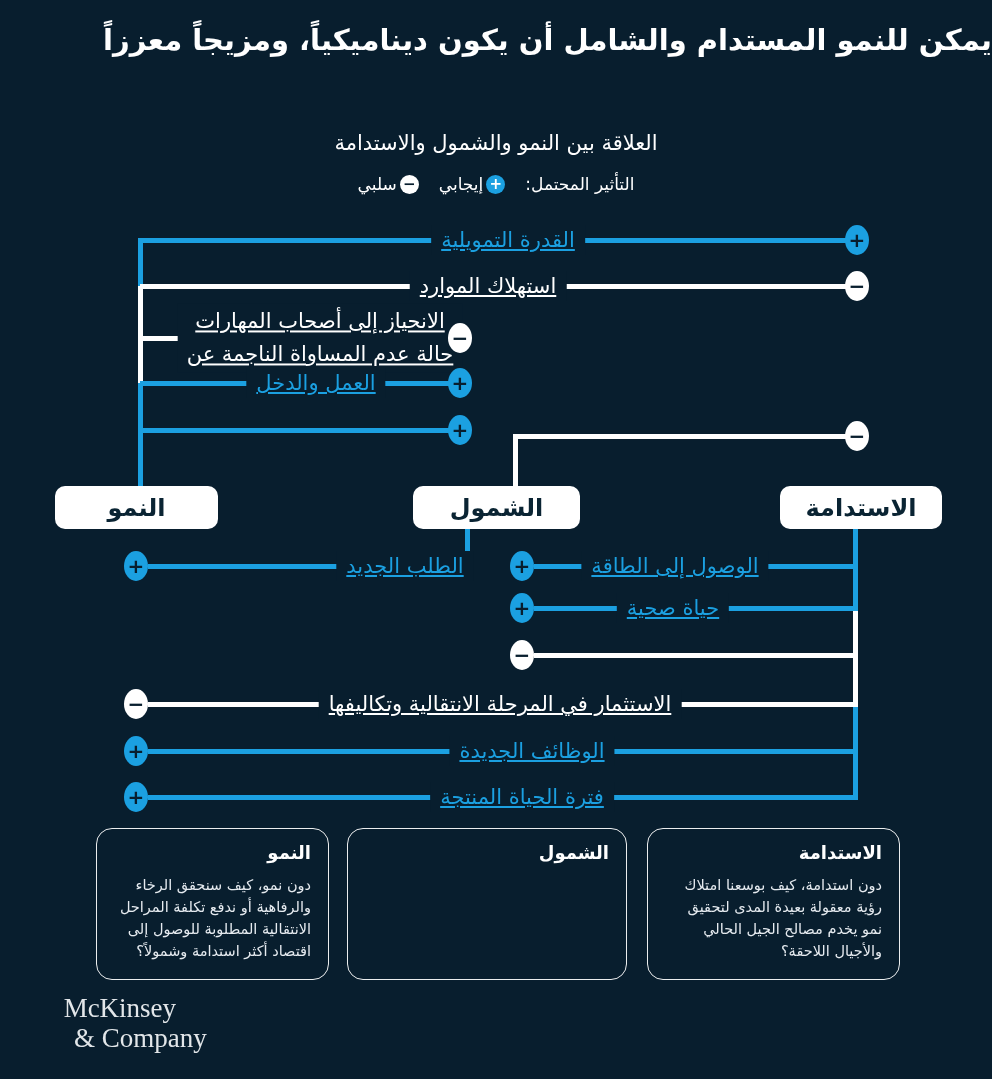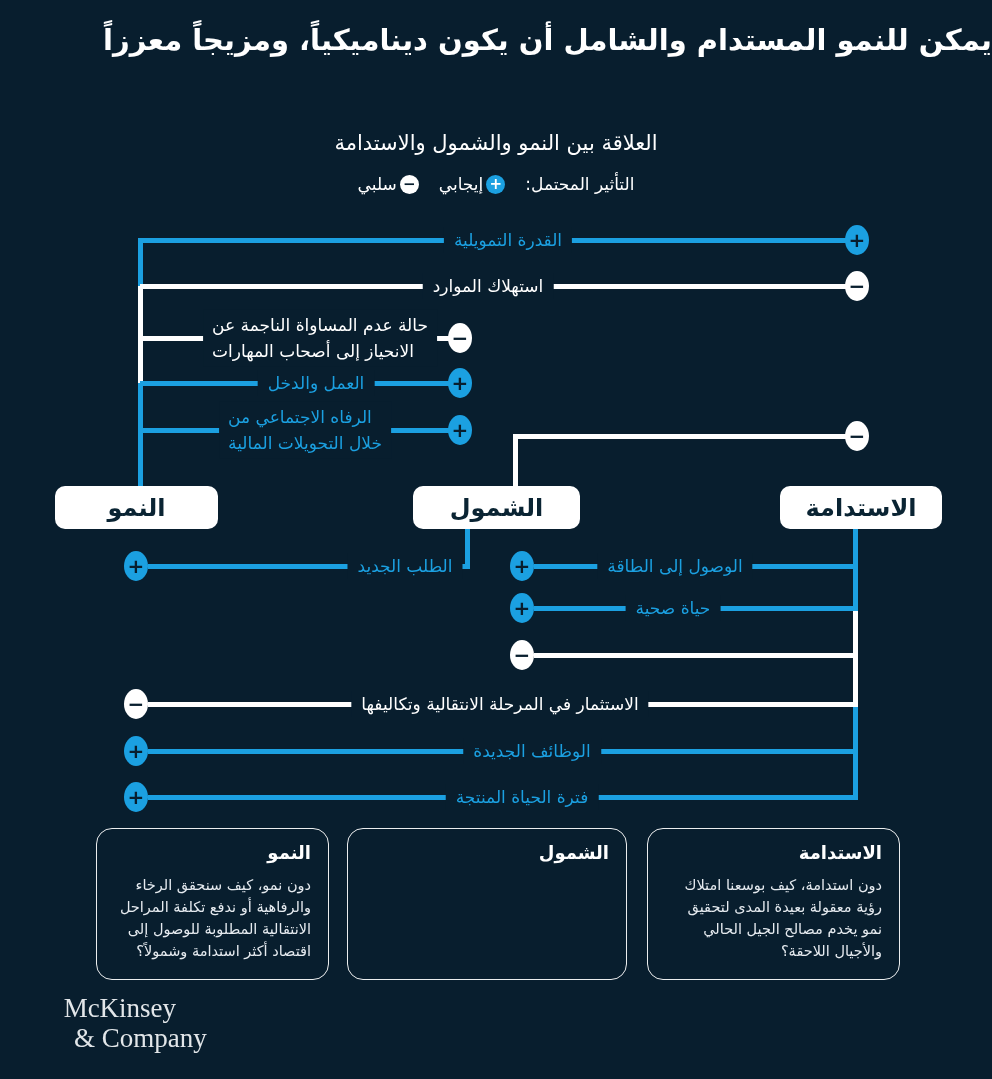--- a/index.html
+++ b/index.html
@@ -41,21 +41,21 @@
   .white-line{background:var(--white);}
   .badge{
     position:absolute;width:24px;height:30px;border-radius:50%;
     display:flex;align-items:center;justify-content:center;
   }
   .badge.blue{background:var(--blue);}
   .badge.white{background:#fff;}
   .badge .sign{font-weight:bold;font-size:20px;line-height:1;color:var(--bg);}
   .line-label{
     position:absolute;transform:translate(-50%,-50%);background:var(--bg);
-    padding:3px 10px;font-size:17px;white-space:nowrap;direction:rtl;text-align:left;
+    padding:3px 10px;font-size:21px;white-space:nowrap;direction:rtl;text-align:center;text-decoration:underline;
   }
   .line-label.blue{color:var(--blue);}
   .line-label.white{color:#fff;}
   .line-label.multi{white-space:normal;line-height:1.55;padding:2px 9px;}
   .node{
     position:absolute;height:43px;background:#fff;border-radius:10px;
     display:flex;align-items:center;justify-content:center;
     color:var(--ink);font-weight:bold;font-size:24px;direction:rtl;
   }
   
@@ -106,38 +106,34 @@
   </div>
 
   <div class="h-line white-line" style="left:140px;top:284px;width:706px"></div>
   <div class="line-label white" style="left:488px;top:286px">استهلاك الموارد</div>
   <div class="badge white" style="left:845px;top:271px">
     <span class="sign">−</span>
   </div>
 
   <div class="h-line white-line" style="left:140px;top:336px;width:310px"></div>
   <div class="line-label white multi" style="left:320px;top:338px">
+    <div>الانحياز إلى أصحاب المهارات</div>
     <div>حالة عدم المساواة الناجمة عن</div>
-    <div>الانحياز إلى أصحاب المهارات</div>
   </div>
   <div class="badge white" style="left:448px;top:323px">
     <span class="sign">−</span>
   </div>
 
   <div class="h-line blue-line" style="left:140px;top:381px;width:310px"></div>
   <div class="line-label blue" style="left:316px;top:383px">العمل والدخل</div>
   <div class="badge blue" style="left:448px;top:368px">
     <span class="sign">+</span>
   </div>
 
   <div class="h-line blue-line" style="left:140px;top:428px;width:310px"></div>
-  <div class="line-label blue multi" style="left:305px;top:430px">
-    <div>الرفاه الاجتماعي من</div>
-    <div>خلال التحويلات المالية</div>
-  </div>
   <div class="badge blue" style="left:448px;top:415px">
     <span class="sign">+</span>
   </div>
 
   <div class="h-line white-line" style="left:513px;top:434px;width:333px"></div>
   <div class="v-line white-line" style="left:513px;top:434px;height:52px"></div>
   <div class="badge white" style="left:845px;top:421px">
     <span class="sign">−</span>
   </div>
 

